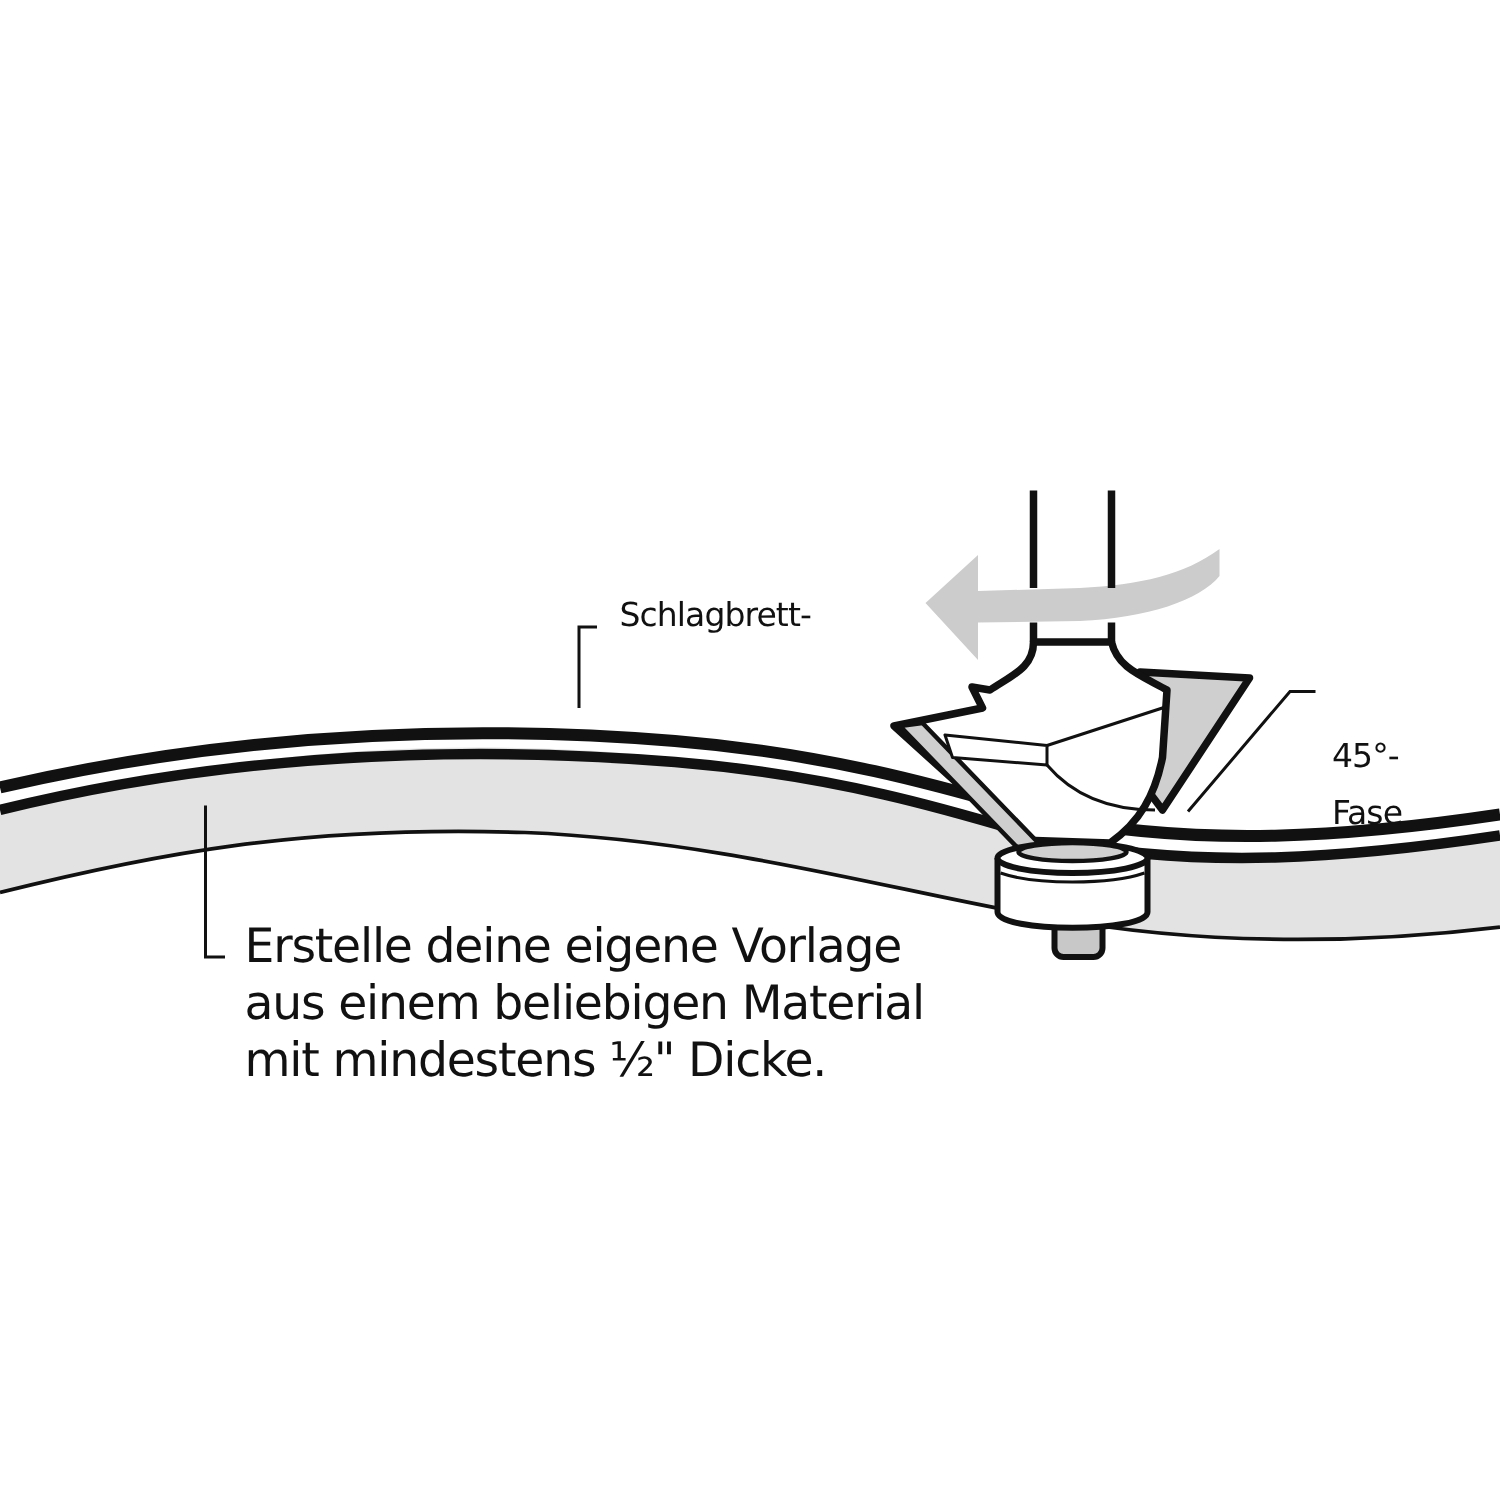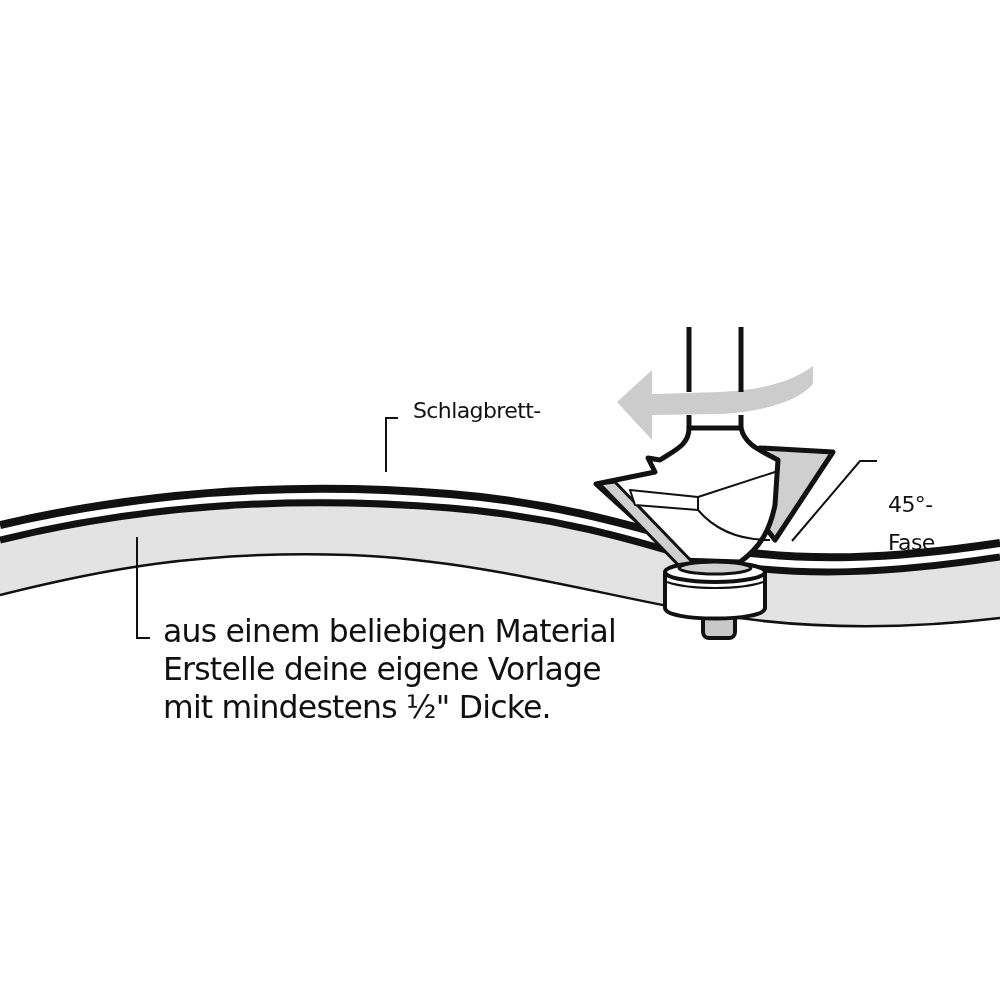--- a/index.html
+++ b/index.html
@@ -74,16 +74,16 @@
 <div class="label" id="label-laminate">
   <span class="line">Schlagbrett-</span>
 </div>
 
 <div class="label" id="label-chamfer">
   <span class="line">45°-</span>
   <span class="line">Fase</span>
 </div>
 
 <div class="label" id="label-template">
+  <span class="line">Erstelle deine eigene Vorlage</span>
   <span class="line">aus einem beliebigen Material</span>
-  <span class="line">Erstelle deine eigene Vorlage</span>
   <span class="line">mit mindestens ½" Dicke.</span>
 </div>
 
 </body></html>

